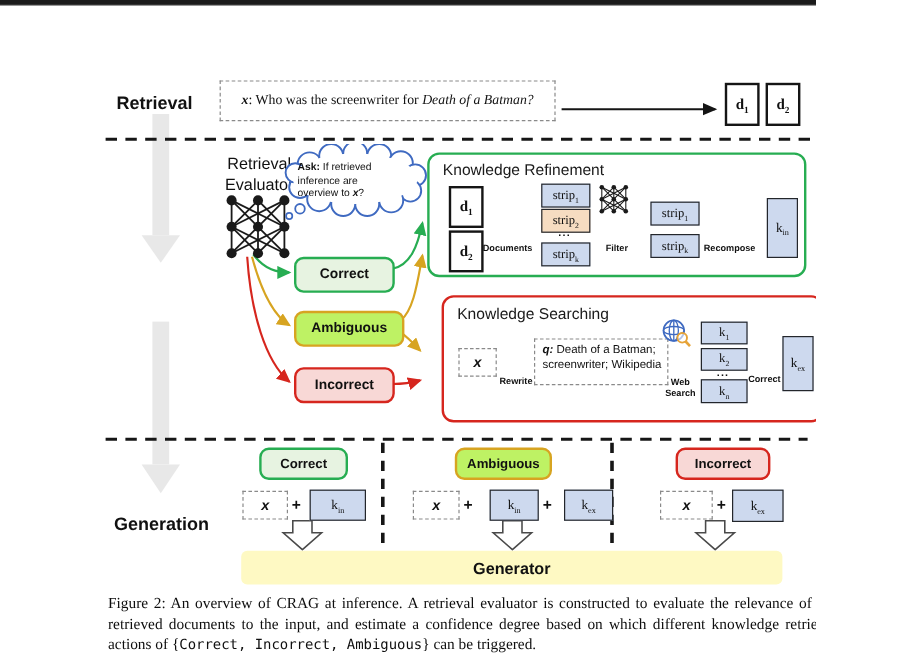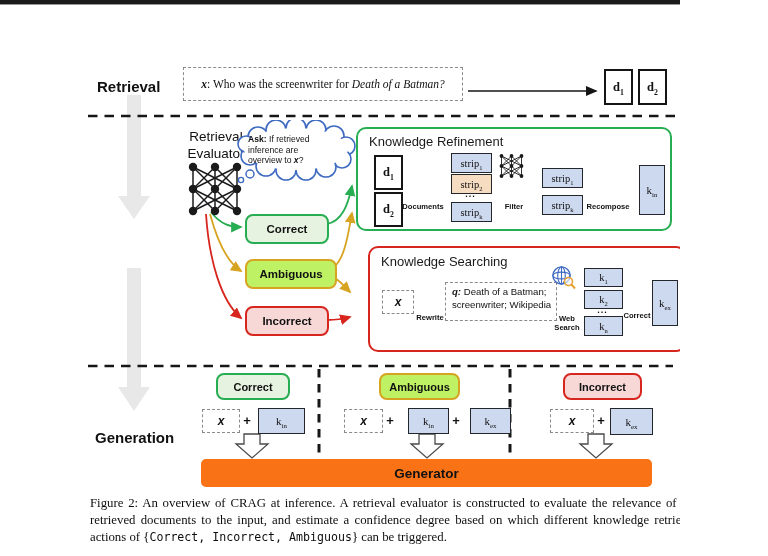--- a/index.html
+++ b/index.html
@@ -31,21 +31,21 @@
   .pill.green{border-color:#27ad52;background:#e7f3e1;}
   .pill.gold{border-color:#d7a421;background:#bef264;}
   .pill.red{border-color:#d6261e;background:#f8d8d6;}
   
   .bigbox{border-radius:10px;border:2px solid;background:#fff;}
   .bigbox.green{border-color:#27ad52;}
   .bigbox.red{border-color:#d6261e;margin-left:12px;}
   .bigtitle{font-size:13px;color:#1a1a1a;}
   .minilabel{font-weight:bold;font-size:7.6px;text-align:center;line-height:9px;}
   .dots{font-weight:bold;font-size:9px;text-align:center;letter-spacing:1px;}
-  #generator-bar{background:#f97316;border-radius:5px;font-weight:bold;font-size:13.5px;}
+  #generator-bar{background:#fef9c3;border-radius:5px;font-weight:bold;font-size:13.5px;}
   #caption{font-family:"Liberation Serif",serif;font-size:12.8px;line-height:17px;
            text-align:justify;color:#0e0e0e;}
   #caption .mono{font-size:11.6px;}
   .bubble-text{font-size:8.6px;line-height:10.5px;text-align:left;}
   svg{display:block;}
 </style>
 </head>
 <body>
 
 <div id="stage">

